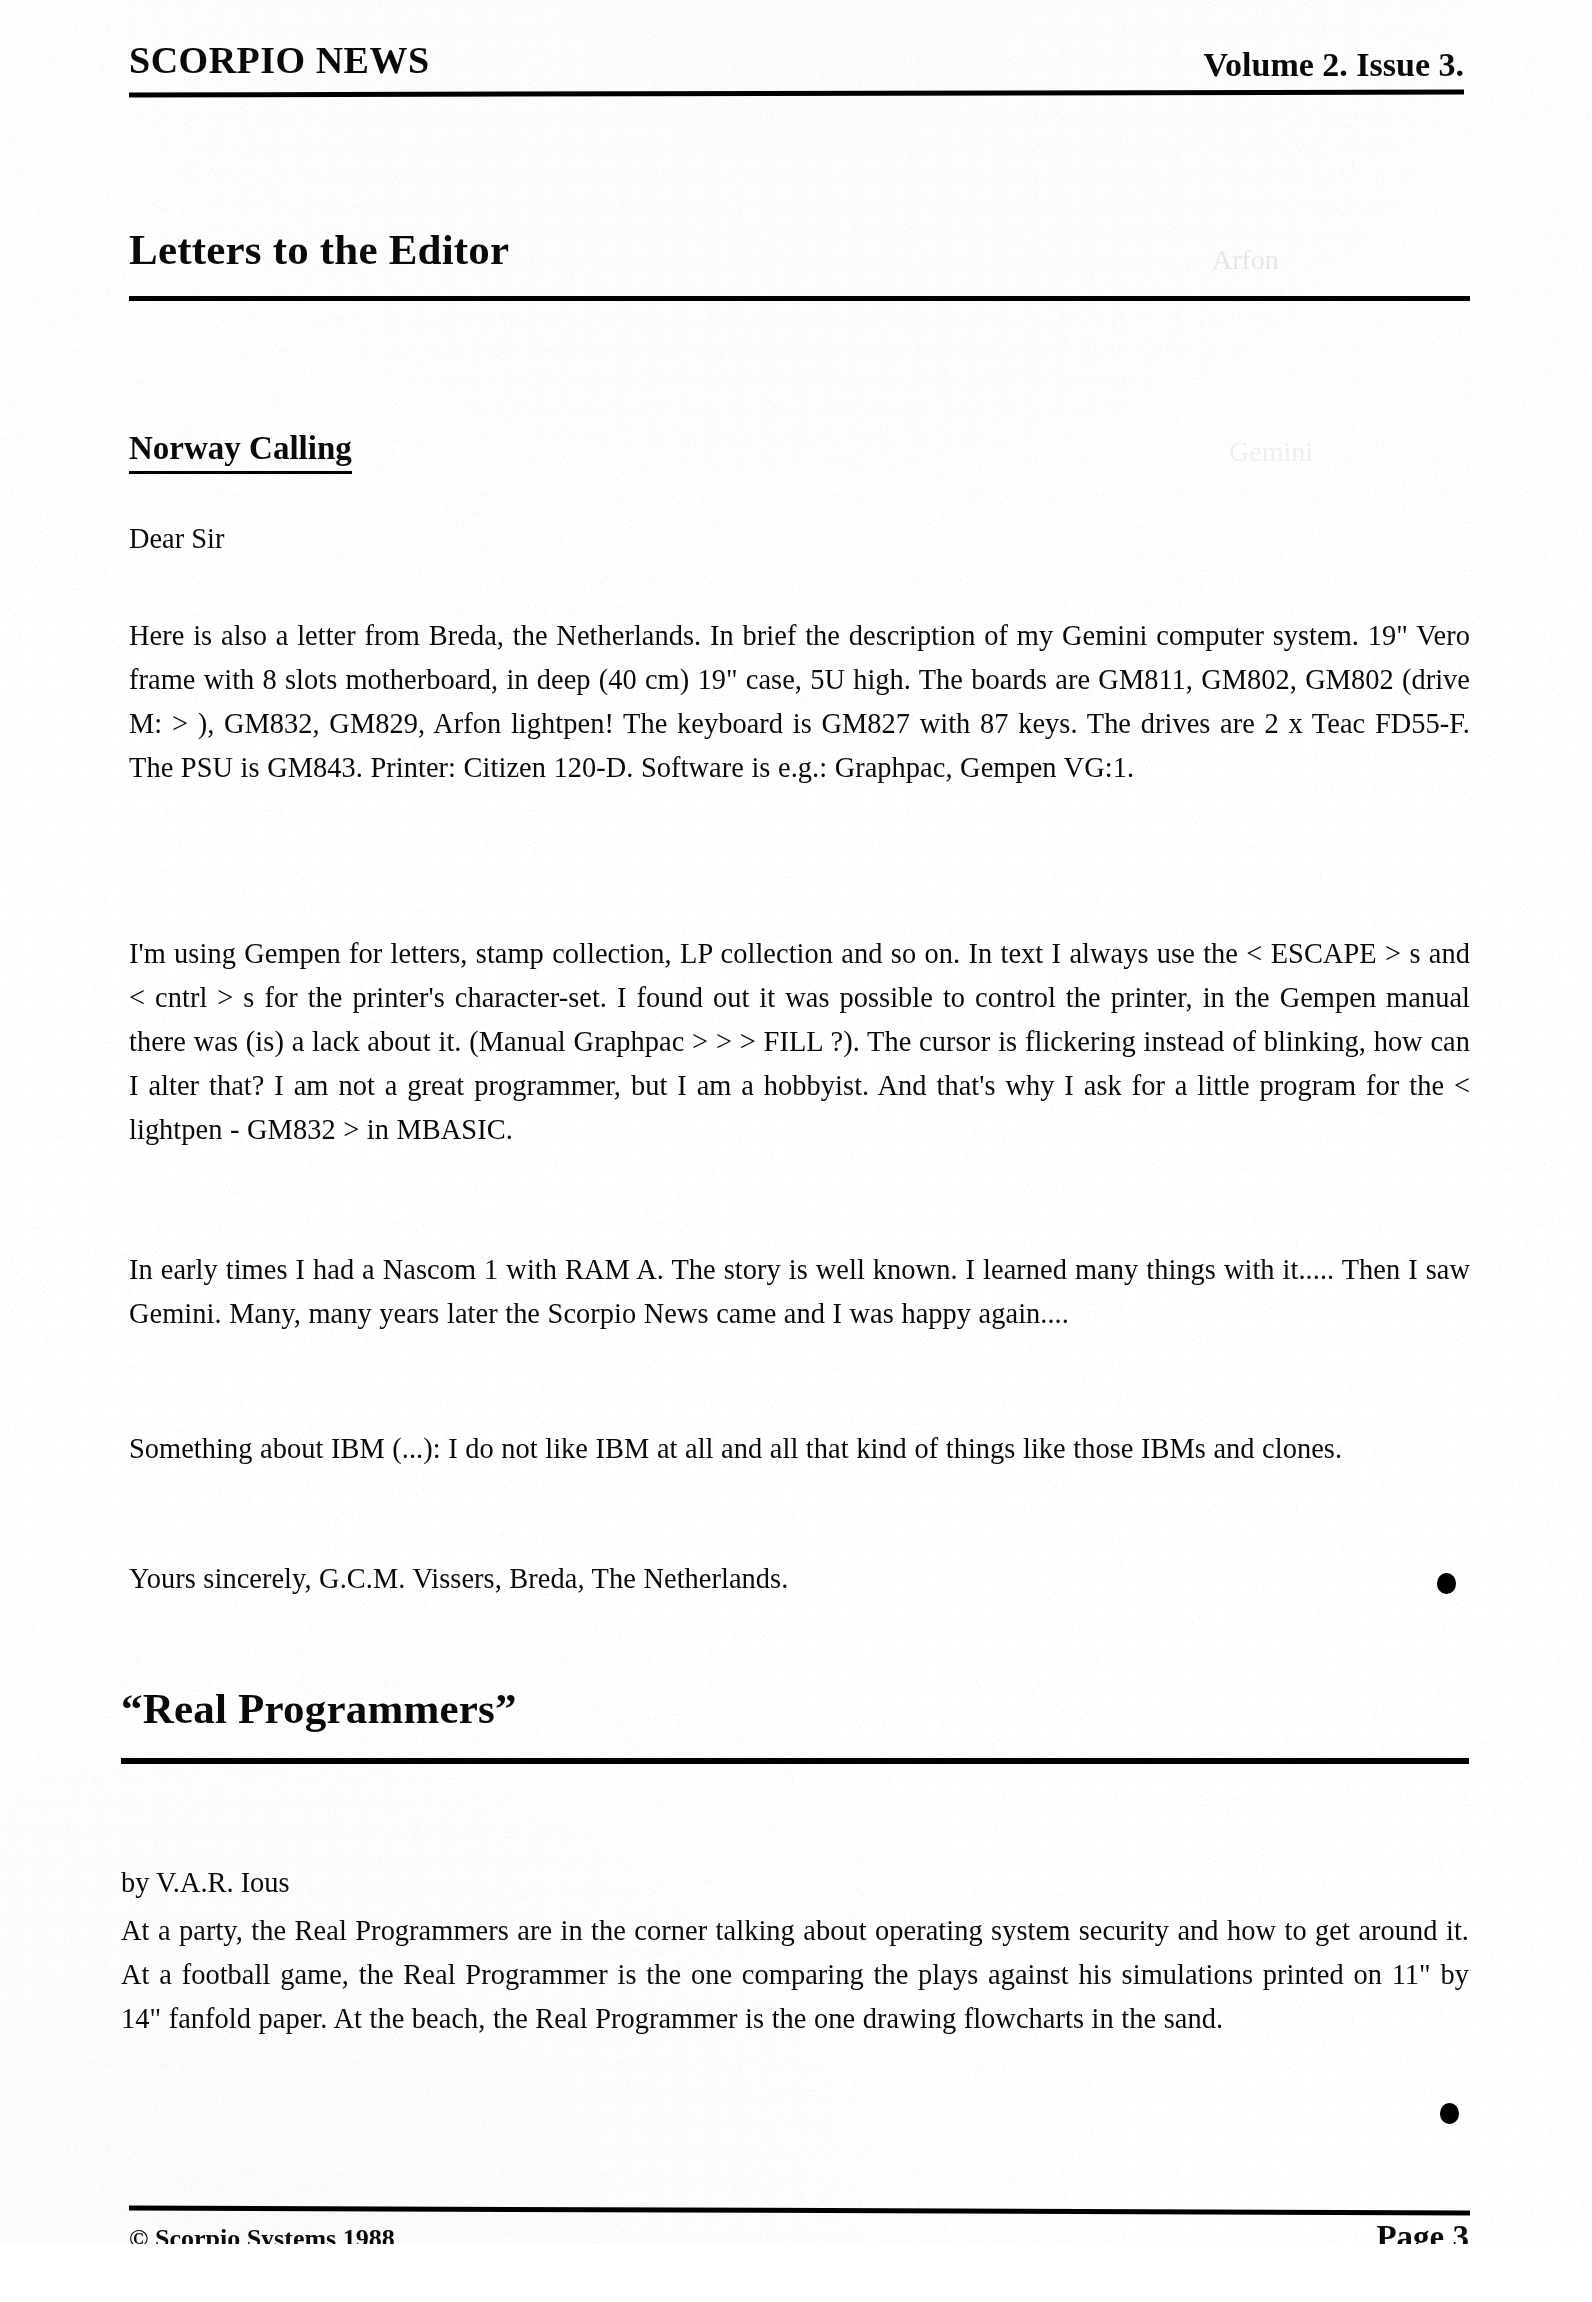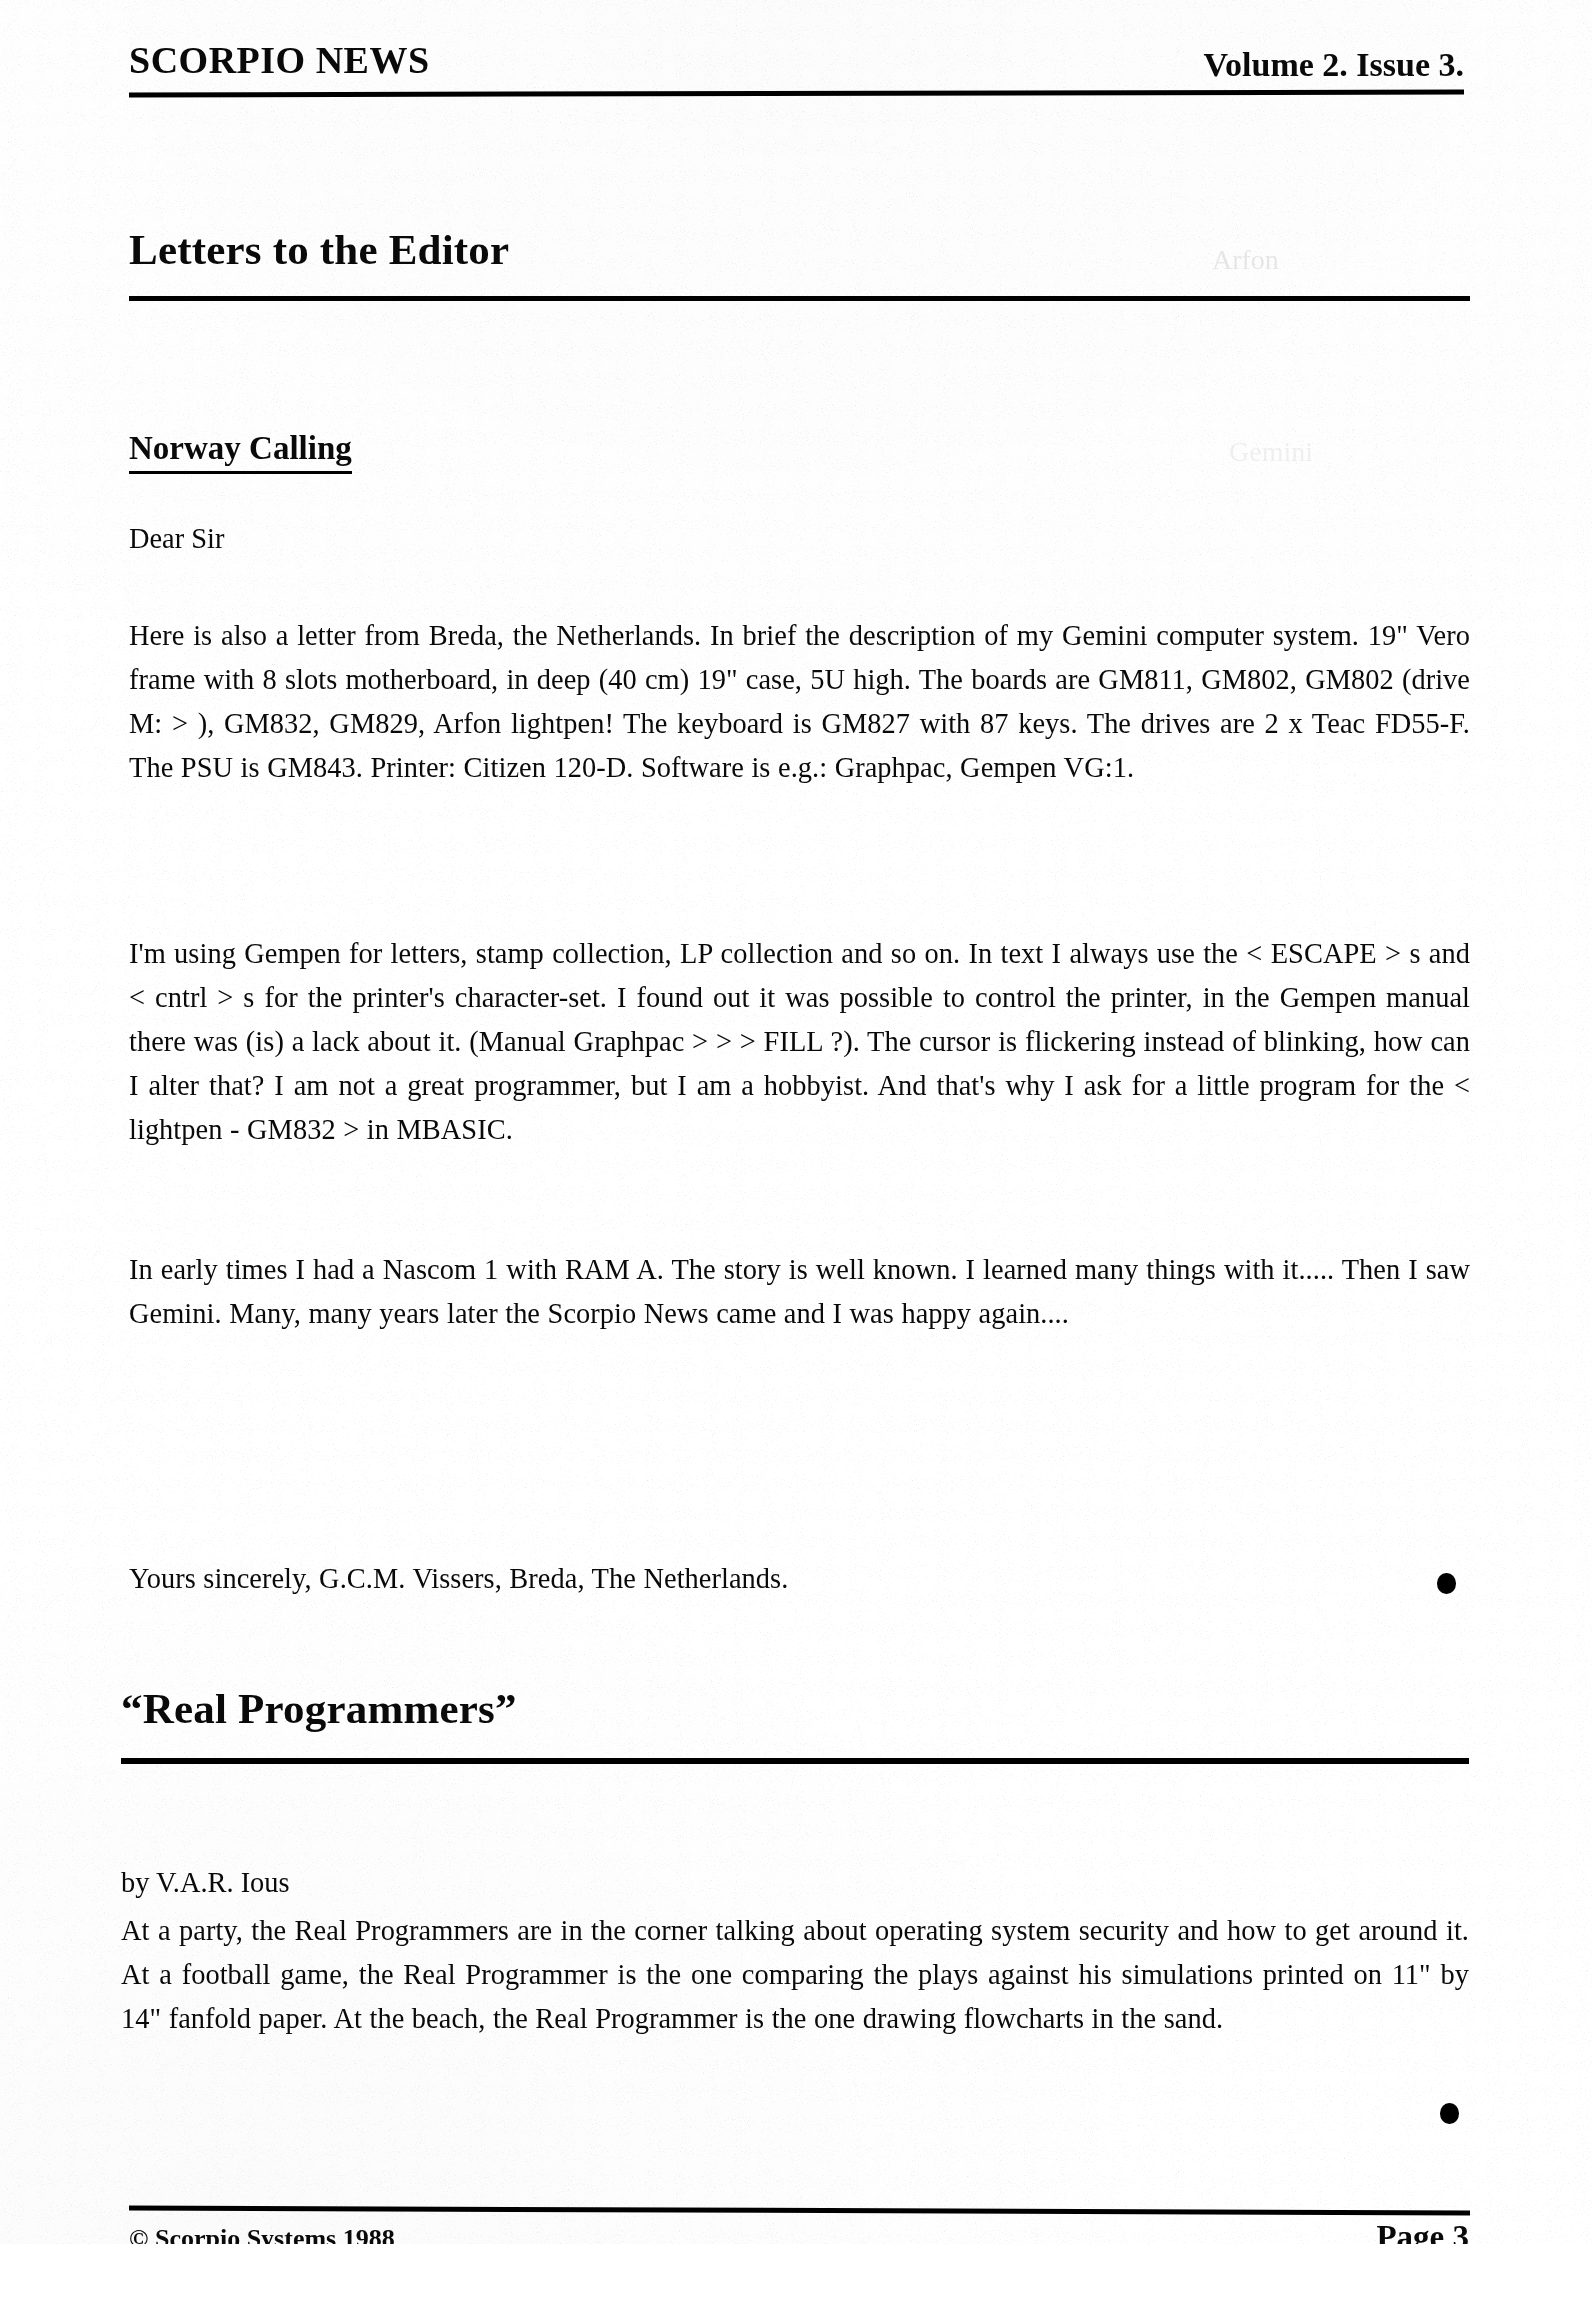--- a/index.html
+++ b/index.html
@@ -209,20 +209,21 @@
     <div class="subheading" style="left:129px; top:432px;">Norway Calling</div>
 
     <div class="salutation" style="left:129px; top:525px;">Dear Sir</div>
 
     <div class="para" style="left:129px; top:614px; width:1341px;">Here is also a letter from Breda, the Netherlands. In brief the description of my Gemini computer system. 19" Vero frame with 8 slots motherboard, in deep (40 cm) 19" case, 5U high. The boards are GM811, GM802, GM802 (drive M: &gt; ), GM832, GM829, Arfon lightpen! The keyboard is GM827 with 87 keys. The drives are 2 x Teac FD55-F. The PSU is GM843. Printer: Citizen 120-D. Software is e.g.: Graphpac, Gempen VG:1.</div>
 
     <div class="para" style="left:129px; top:932px; width:1341px;">I'm using Gempen for letters, stamp collection, LP collection and so on. In text I always use the &lt; ESCAPE &gt; s and &lt; cntrl &gt; s for the printer's character-set. I found out it was possible to control the printer, in the Gempen manual there was (is) a lack about it. (Manual Graphpac &gt; &gt; &gt; FILL ?). The cursor is flickering instead of blinking, how can I alter that? I am not a great programmer, but I am a hobbyist. And that's why I ask for a little program for the &lt; lightpen - GM832 &gt; in MBASIC.</div>
 
     <div class="para" style="left:129px; top:1248px; width:1341px;">In early times I had a Nascom 1 with RAM A. The story is well known. I learned many things with it..... Then I saw Gemini. Many, many years later the Scorpio News came and I was happy again....</div>
 
+    <div class="para" style="left:129px; top:1427px; width:1341px;">Something about IBM (...): I do not like IBM at all and all that kind of things like those IBMs and clones.</div>
 
     <div class="para nojust" style="left:129px; top:1557px; width:1341px;">Yours sincerely, G.C.M. Vissers, Breda, The Netherlands.</div>
 
     <div class="end-bullet" style="left:1437px; top:1573px;"></div>
 
     <div class="section-title" style="left:121px; top:1687px;">“Real Programmers”</div>
     <div class="section-rule" style="left:121px; top:1758px; width:1348px; height:5.6px;"></div>
 
     <div class="byline" style="left:121px; top:1869px;">by V.A.R. Ious</div>
 

